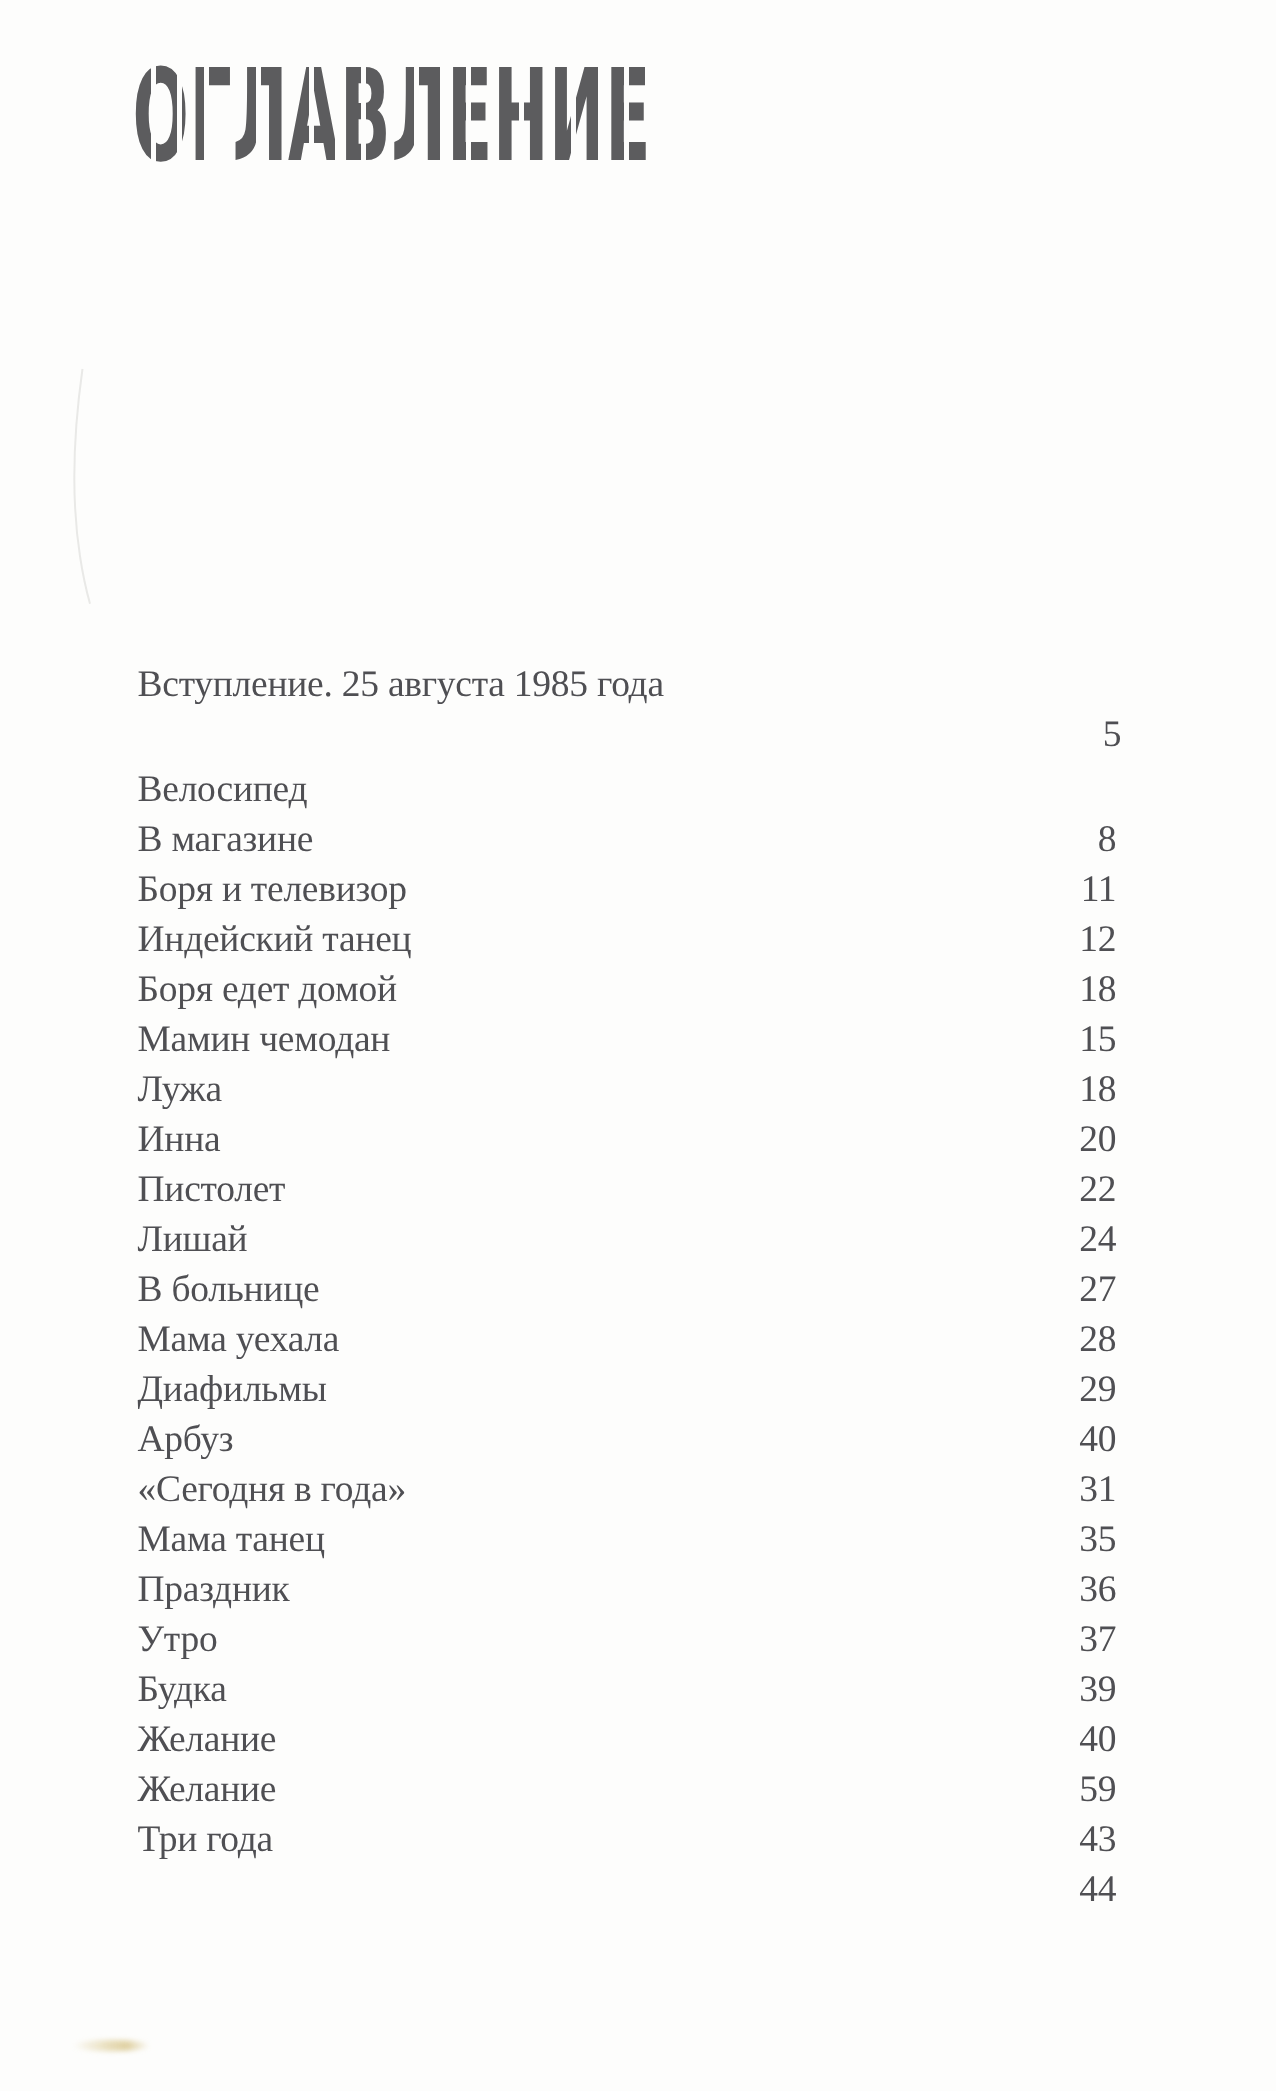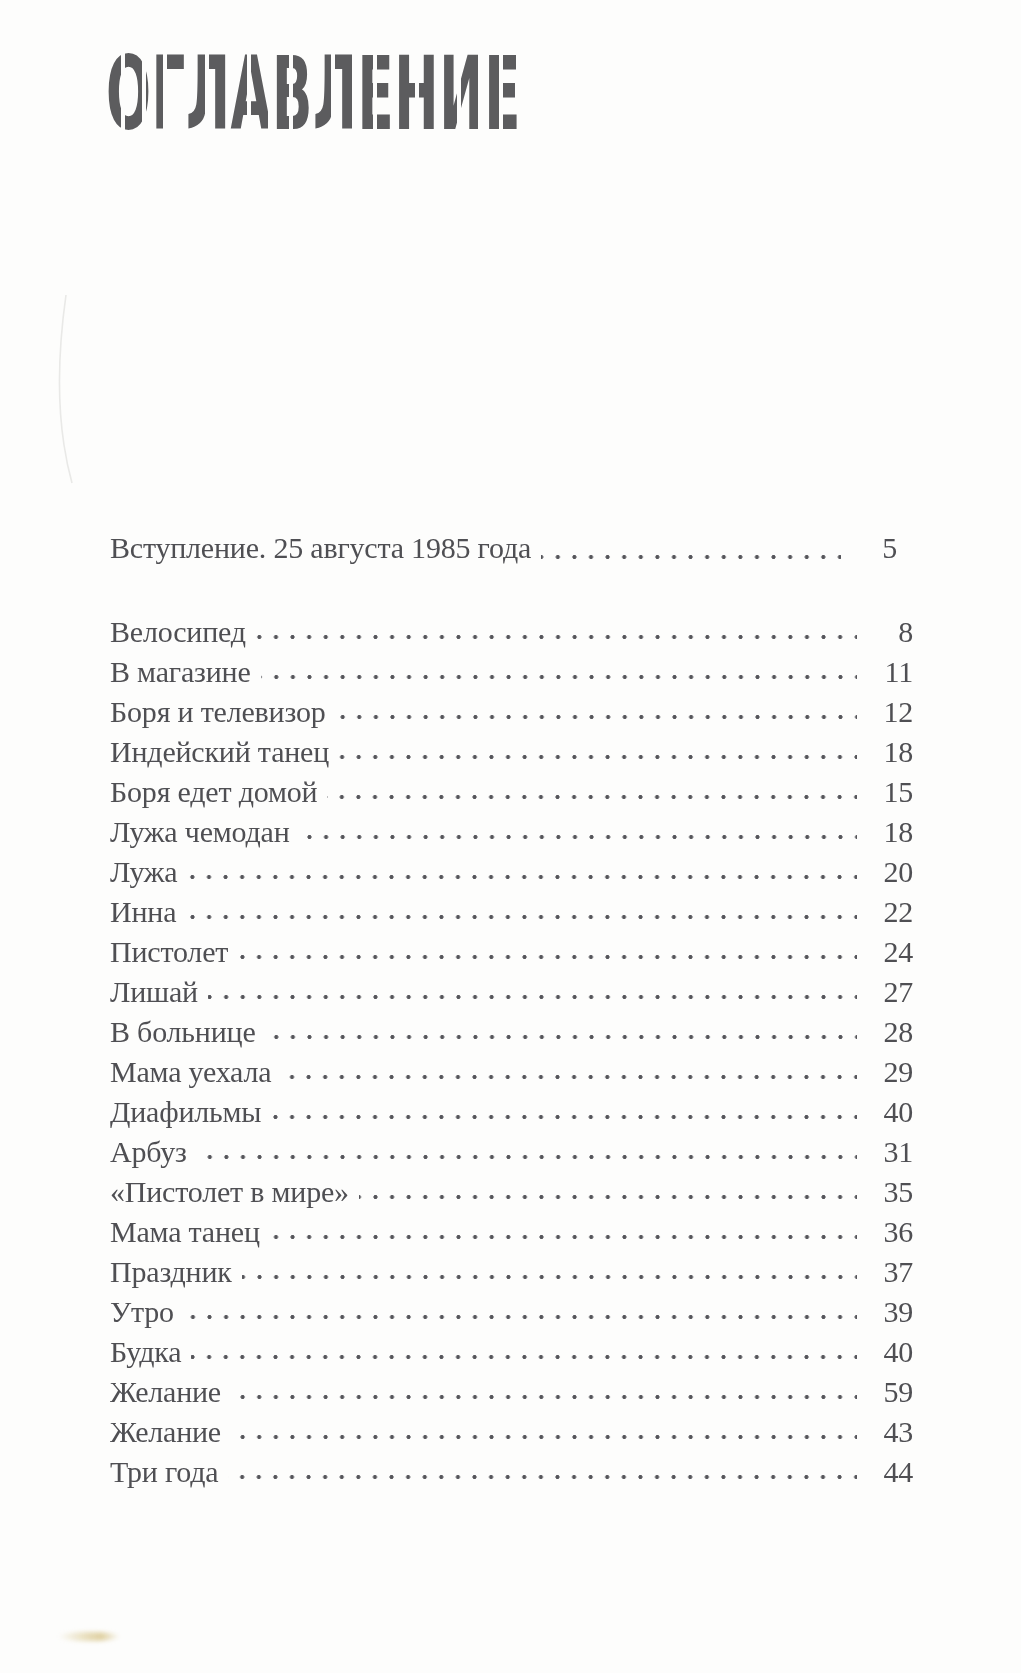--- a/index.html
+++ b/index.html
@@ -38,27 +38,28 @@
   .title-wrap::after{
     content:"";
     position:absolute;inset:-2px;
     background:repeating-linear-gradient(90deg,
       rgba(0,0,0,0) 0px, rgba(0,0,0,0) 17px,
       var(--paper) 17px, var(--paper) 21px);
     pointer-events:none;
   }
   
   .intro-block{position:absolute;left:110px;right:124px;top:528px;}
-  .chapters-block{position:absolute;left:110px;right:108px;top:612px;}
+  .chapters-block{position:absolute;left:110px;right:128px;top:612px;}
   .toc-row{
     display:flex;
     height:40px;
     line-height:40px;
     font-size:30px;
     letter-spacing:-0.2px;
+    flex-direction:column;
   }
   .toc-row .label{white-space:nowrap;}
   .leader{
     flex:1 1 auto;
     margin:0 6px 0 10px;
     background-image:radial-gradient(circle, var(--dots) 1.7px, rgba(0,0,0,0) 2.4px);
     background-size:16.6px 40px;
     background-repeat:repeat;
     background-attachment:fixed;   
     background-position:2px 17px;
@@ -123,21 +124,21 @@
     <span class="label">Индейский танец</span>
     <span class="leader"></span>
     <span class="pagenum">18</span>
   </div>
       <div class="toc-row">
     <span class="label">Боря едет домой</span>
     <span class="leader"></span>
     <span class="pagenum">15</span>
   </div>
       <div class="toc-row">
-    <span class="label">Лужа чемодан</span>
+    <span class="label">Мамин чемодан</span>
     <span class="leader"></span>
     <span class="pagenum">18</span>
   </div>
       <div class="toc-row">
     <span class="label">Лужа</span>
     <span class="leader"></span>
     <span class="pagenum">20</span>
   </div>
       <div class="toc-row">
     <span class="label">Инна</span>
@@ -168,21 +169,21 @@
     <span class="label">Диафильмы</span>
     <span class="leader"></span>
     <span class="pagenum">40</span>
   </div>
       <div class="toc-row">
     <span class="label">Арбуз</span>
     <span class="leader"></span>
     <span class="pagenum">31</span>
   </div>
       <div class="toc-row">
-    <span class="label">«Пистолет в мире»</span>
+    <span class="label">«Сегодня в года»</span>
     <span class="leader"></span>
     <span class="pagenum">35</span>
   </div>
       <div class="toc-row">
     <span class="label">Мама танец</span>
     <span class="leader"></span>
     <span class="pagenum">36</span>
   </div>
       <div class="toc-row">
     <span class="label">Праздник</span>

